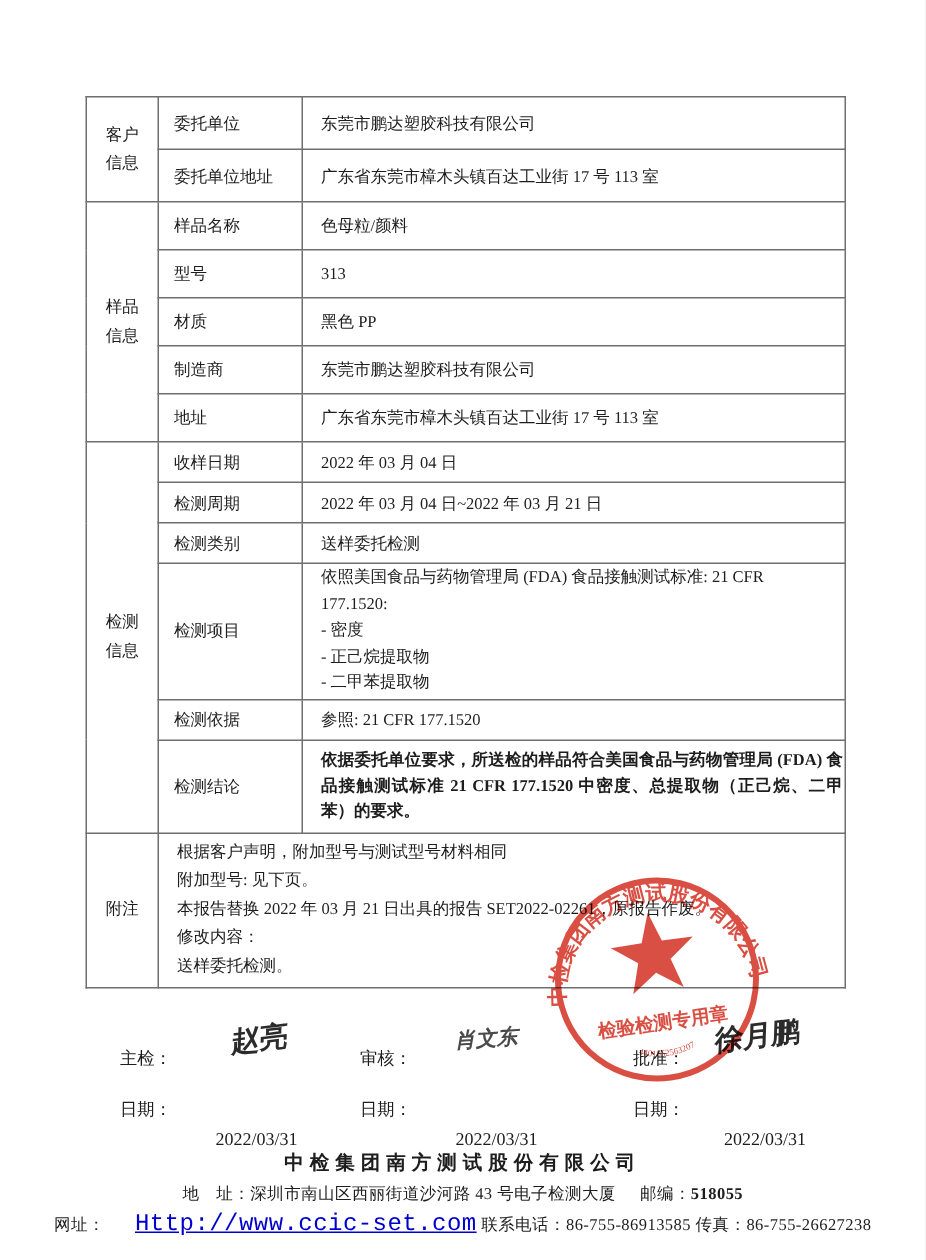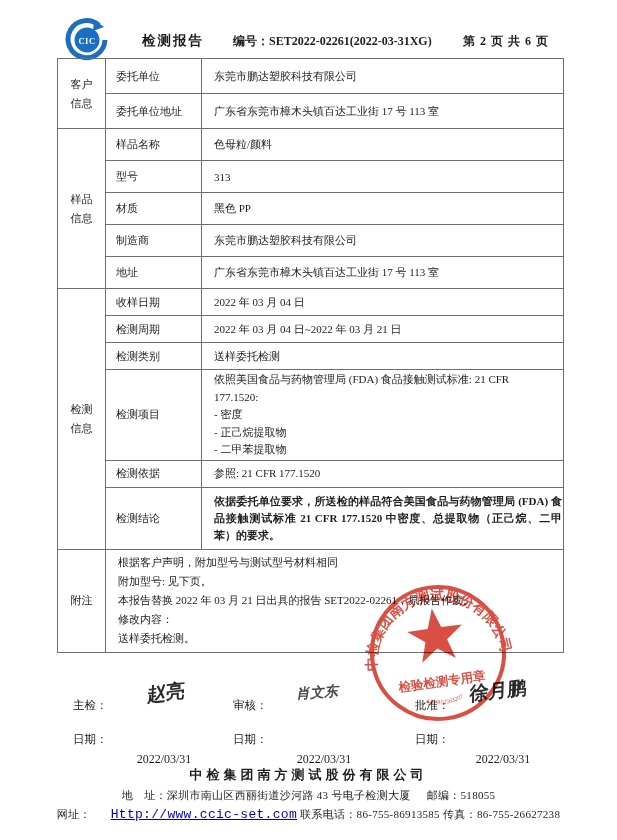--- a/index.html
+++ b/index.html
@@ -7,66 +7,53 @@
     position:relative;width:617px;height:840px;margin:0 auto;background:#ffffff;
     font-family:"Liberation Serif","DejaVu Serif",serif;color:#1d1d1d;overflow:hidden;
   }
   
   .hdr{position:absolute;left:0;top:0;width:617px;height:70px;}
   .logo{position:absolute;left:64px;top:17px;width:46px;height:46px;}
   .hdr-title{position:absolute;left:142px;top:32px;font-size:13.5px;font-weight:bold;letter-spacing:2px;}
   .hdr-no{position:absolute;left:233px;top:33px;font-size:12px;font-weight:bold;}
   .hdr-page{position:absolute;left:463px;top:33px;font-size:12px;font-weight:bold;letter-spacing:1px;}
   
-  table.rpt{position:absolute;left:57px;top:58px;width:506px;border-collapse:collapse;table-layout:fixed;}
+  table.rpt{position:absolute;left:57px;top:64px;width:506px;border-collapse:collapse;table-layout:fixed;}
   table.rpt td{border:1px solid #6f6f6f;font-size:11px;vertical-align:middle;}
   td.sec{text-align:center;font-size:11.5px;}
   td.sec span{display:block;line-height:19px;}
   td.lbl{padding-left:10px;}
   td.val{padding-left:12px;}
   .cell-lines div{line-height:17.5px;}
   .cell-par{line-height:17px;text-align:justify;padding:4px 0;font-weight:bold;}
   .notes-lines div{line-height:19px;}
   td.notes-cell{padding:3px 0 4px 12px;vertical-align:top;}
   
-  .sig-area{position:absolute;left:55px;top:670px;width:506px;height:95px;font-size:11.5px;}
+  .sig-area{position:absolute;left:62px;top:670px;width:506px;height:95px;font-size:11.5px;}
   .sig-role{position:absolute;white-space:nowrap;}
   .sig-name{position:absolute;width:130px;text-align:center;font-size:19px;font-weight:bold;color:#2b2b2b;
             transform:rotate(-7deg) skewX(-9deg);white-space:nowrap;}
   .sig-name.small{font-size:14px;color:#4a4a4a;transform:rotate(-4deg) skewX(-14deg);}
   .sig-date-label{position:absolute;white-space:nowrap;}
   .sig-date{position:absolute;width:130px;text-align:center;font-size:12px;margin-top:20px;}
   
   .seal{position:absolute;left:362px;top:577px;width:152px;height:152px;transform:rotate(-8deg);
         opacity:.9;mix-blend-mode:multiply;pointer-events:none;}
   
   .ftr{position:absolute;left:0;top:766px;width:617px;text-align:center;}
   .ftr-company{font-size:13px;font-weight:bold;letter-spacing:4px;}
   .ftr-line{font-size:11px;margin-top:4px;letter-spacing:.3px;}
-  .ftr a{color:#0000cc;text-decoration:underline;font-family:"Liberation Mono","DejaVu Sans Mono",monospace;font-size:13px;padding-left:20px;}
-  .mono{font-family:"Liberation Serif","DejaVu Serif",serif;}
+  .ftr a{color:#0000cc;text-decoration:underline;font-family:"Liberation Mono","DejaVu Sans Mono",monospace;font-size:16px;padding-left:20px;}
+  .mono{font-family:"Liberation Serif","DejaVu Serif",serif;font-weight:bold;}
 </style>
 </head>
 <body>
 
 <div class="page">
 
-  <div class="hdr">
-    <svg class="logo" viewBox="0 0 46 46">
-      <path d="M 35,8.5 A 18.5,18.5 0 1,0 41,23" fill="none" stroke="#1b6fc0" stroke-width="5"></path>
-      <polygon points="30,3 40,10 29,14" fill="#1b6fc0"></polygon>
-      <circle cx="23" cy="23" r="12.5" fill="#1b6fc0"></circle>
-      <text x="23" y="26.5" text-anchor="middle" font-size="8.5" font-weight="bold" fill="#ffffff" letter-spacing="0.5">CIC</text>
-    </svg>
-    <div class="hdr-title">检测报告</div>
-    <div class="hdr-no">
-      <span>编号：</span><span>SET2022-02261(2022-03-31XG)</span>
-    </div>
-    <div class="hdr-page">第 2 页 共 6 页</div>
-  </div>
 
   <table class="rpt">
     <colgroup>
         <col style="width:48px">
         <col style="width:96px">
         <col style="width:362px">
       </colgroup>
     <tbody>
 
       <tr style="height:35px">

